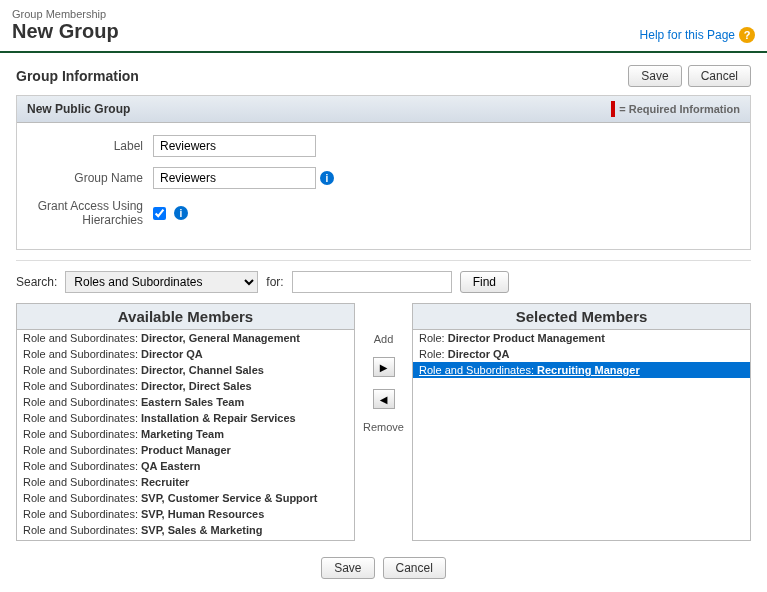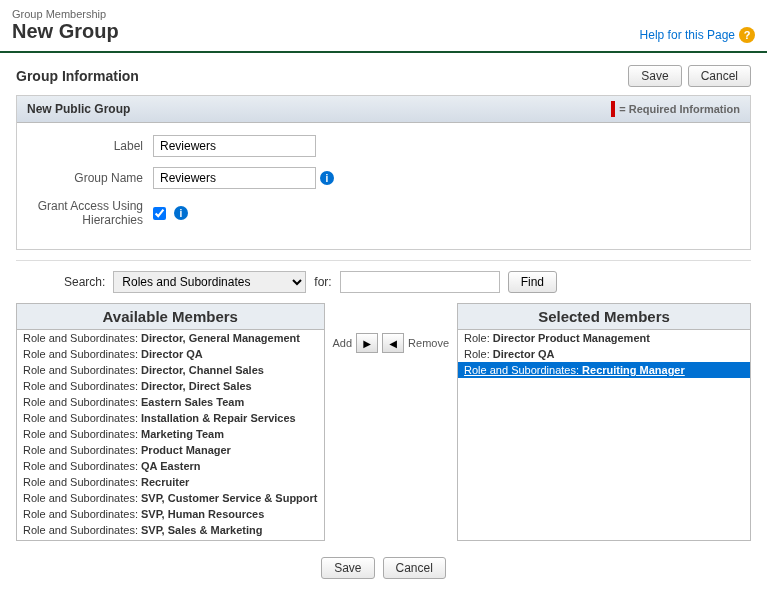--- a/index.html
+++ b/index.html
@@ -161,21 +161,20 @@
       border-top: 1px solid #ddd;
       margin: 10px 0;
     }
 
     
     .search-row {
       display: flex;
       align-items: center;
       gap: 8px;
       margin-bottom: 10px;
-      margin-left: 48px;
     }
     .search-label {
       font-size: 12px;
     }
     .search-select {
       font-size: 12px;
       padding: 2px 4px;
       border: 1px solid #bbb;
     }
     .search-for-label {
@@ -231,25 +230,25 @@
       color: #fff;
       text-decoration: underline;
     }
     .members-list-item .bold-part {
       font-weight: bold;
     }
 
     
     .add-remove-col {
       display: flex;
-      flex-direction: row;
+      flex-direction: column;
       align-items: center;
       justify-content: center;
       padding: 0 8px;
-      gap: 4px;
+      gap: 12px;
       margin-top: 30px;
     }
     .add-remove-label {
       font-size: 11px;
       color: #555;
     }
     .arrow-btn {
       width: 22px;
       height: 20px;
       border: 1px solid #aaa;

